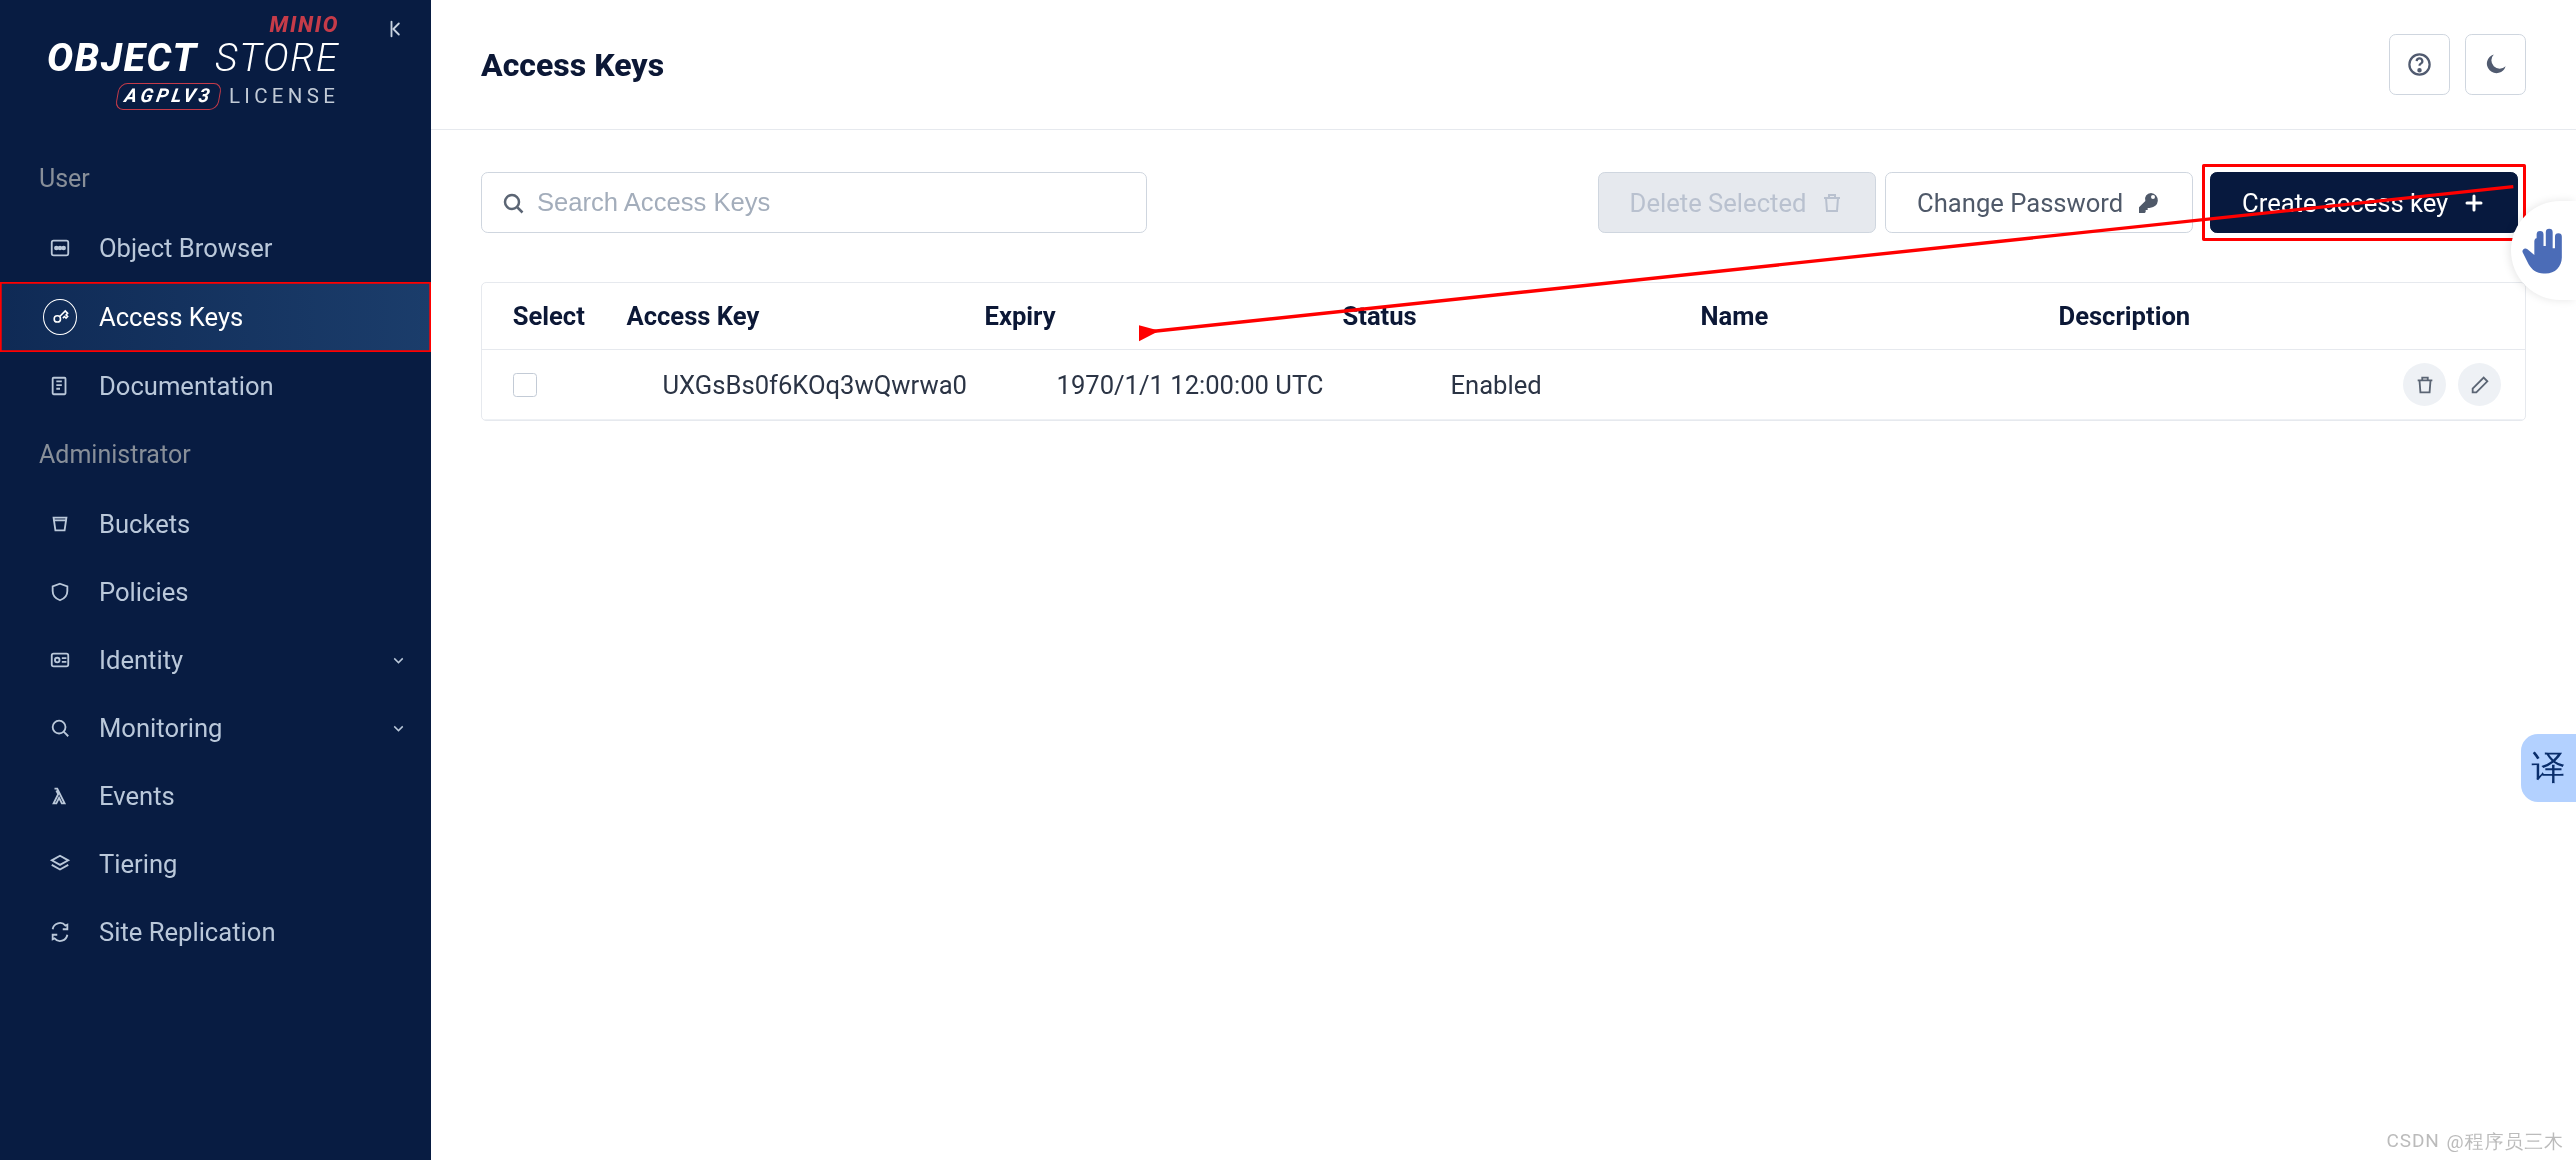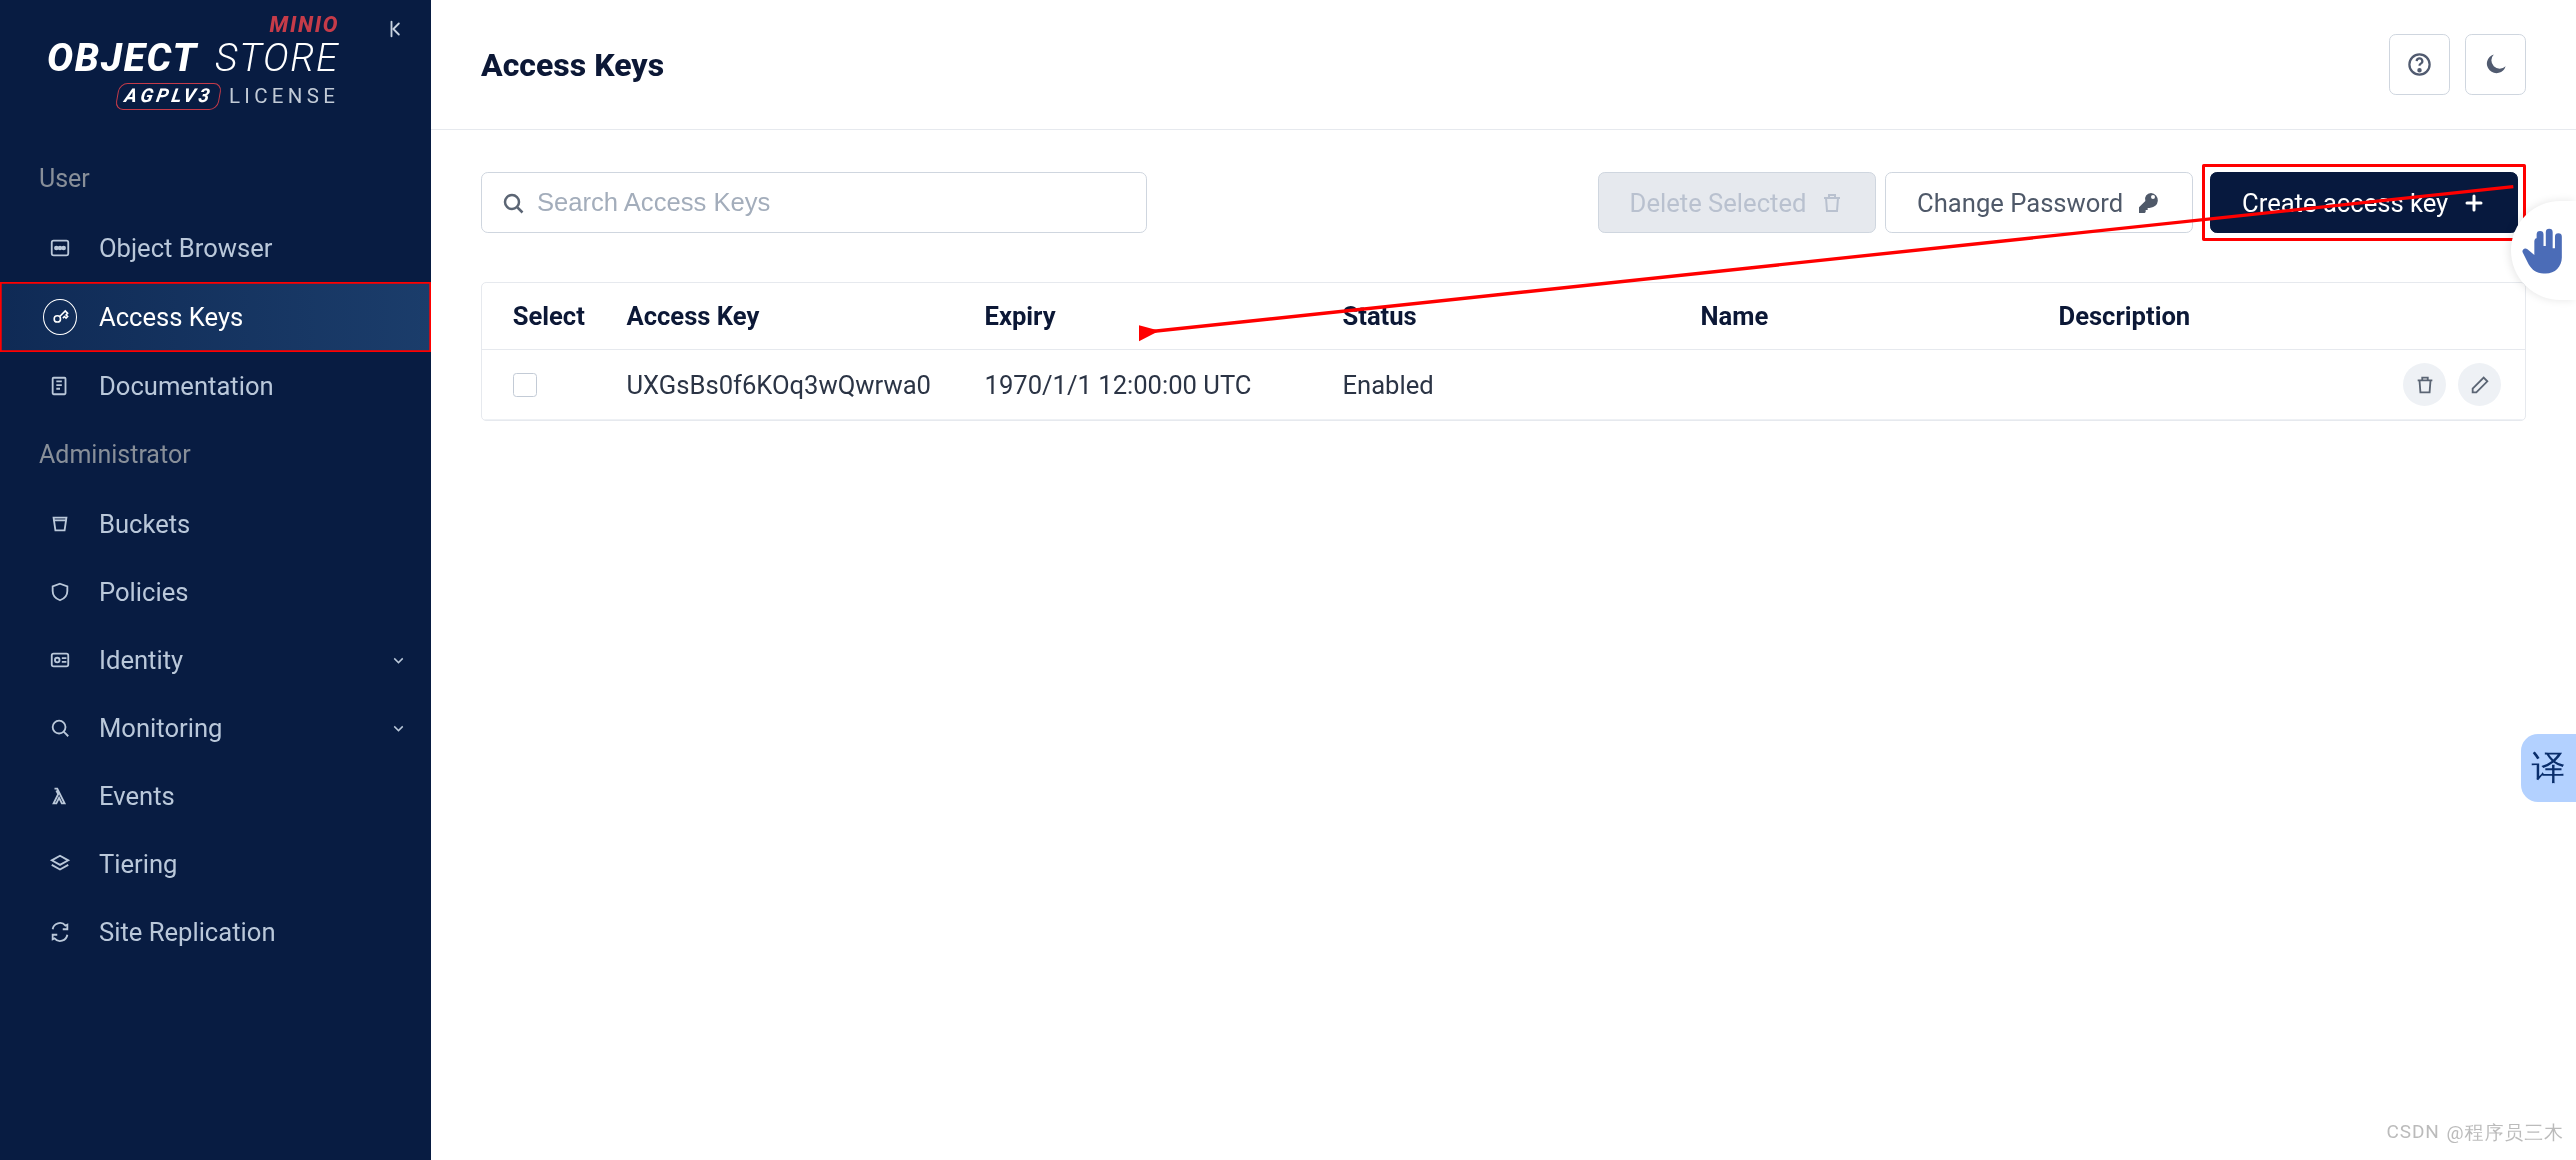--- a/index.html
+++ b/index.html
@@ -144,20 +144,21 @@
   }
   .thead {
     height: 67px;
     font-weight:700; color:#0c1836; font-size:25.6px;
     border-bottom:0.9px solid #e6e9ee;
   }
   .trow {
     height: 70px;
     font-size:25.6px; color:#2b3445;
     border-bottom:0.9px solid #eef1f5;
+    gap:36px;
   }
   .th, .td { padding: 0 8.5px; white-space:nowrap; overflow:hidden; text-overflow:ellipsis; }
   .th.select, .td.select { display:flex; justify-content:flex-start; padding-left:13.7px;}
   .chk {
     width:24px; height:24px; border:1.7px solid #c3cbd6; border-radius:3.4px; background:#fff;
     display:inline-block; cursor:pointer;
   }
   .row-actions { display:flex; gap:12px; justify-content:flex-end; padding-right:6.8px;}
   .row-action-btn {
     width:43px; height:43px; border-radius:50%; background:#eef1f5;
@@ -176,21 +177,21 @@
     overflow:hidden;
   }
   .float-hand svg { width:55px; height:55px; fill:#4b6cb7; }
   .float-trans {
     top:734px; width:55px; height:68px; border-top-left-radius:17px; border-bottom-left-radius:17px;
     background:#b3d1ff; color:#0a2e6b; font-size:34px; font-weight:400;
   }
 
   
   .watermark {
-    position:fixed; right:12px; bottom:14px;
+    position:fixed; right:12px; bottom:5px;
     font-size:19px; color:rgba(120,120,120,0.5); letter-spacing:0.9px;
     display:flex; gap:6.8px;
   }
 </style>
 </head>
 <body>
 
 <aside class="sidebar">
   <div class="logo-row">
     <div class="logo-block">

